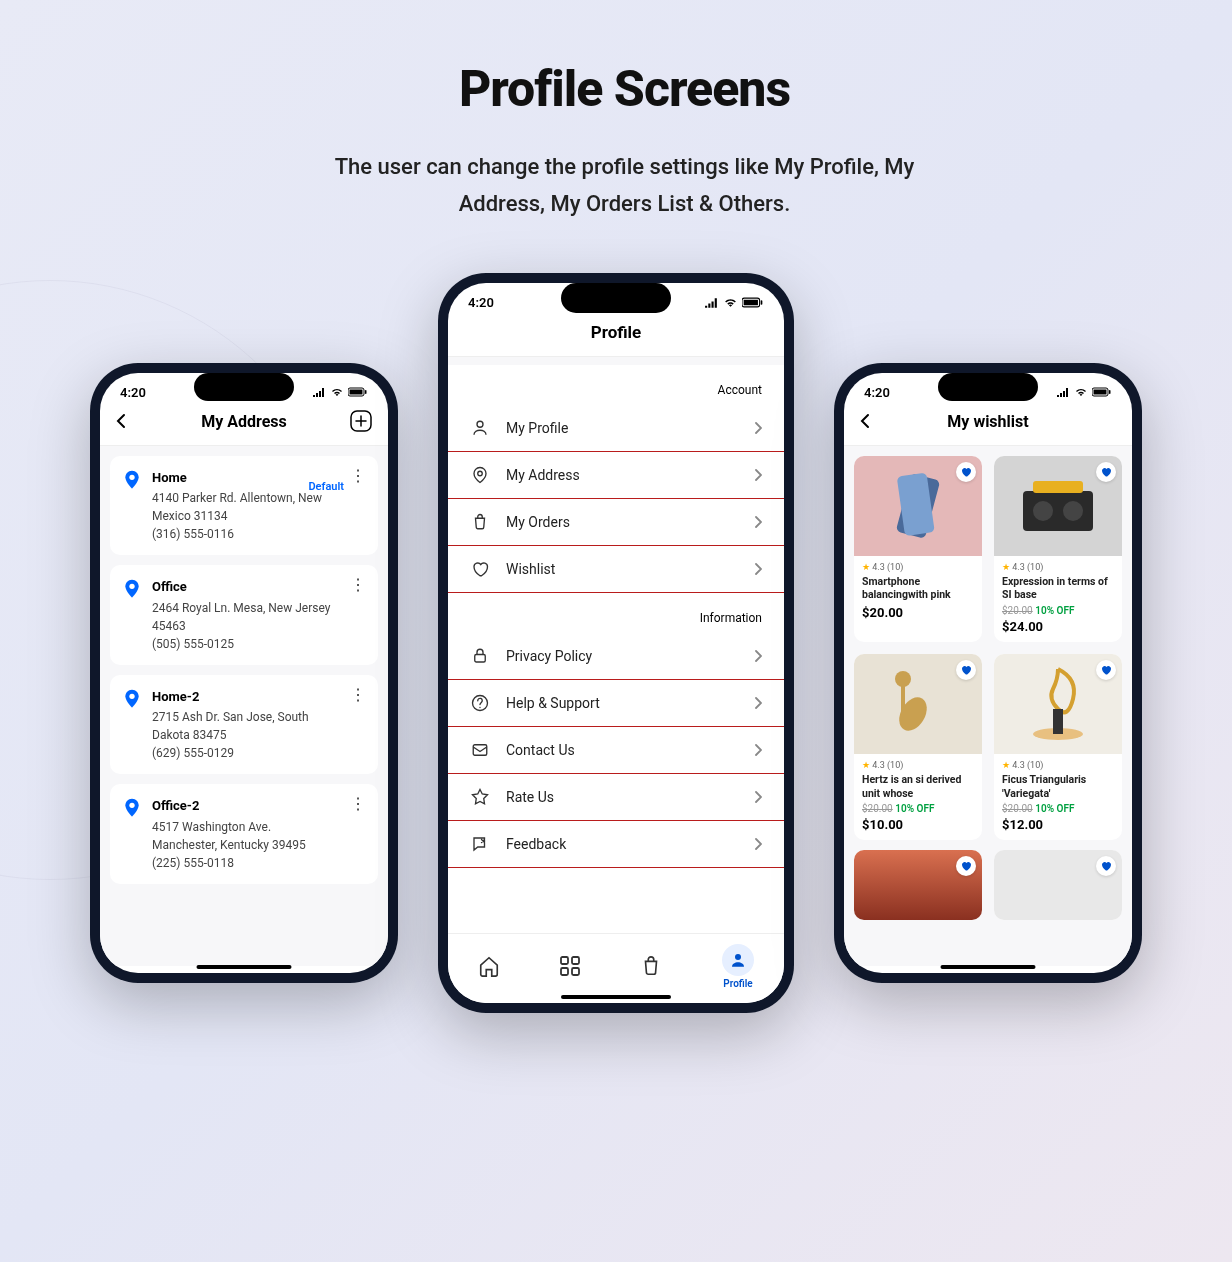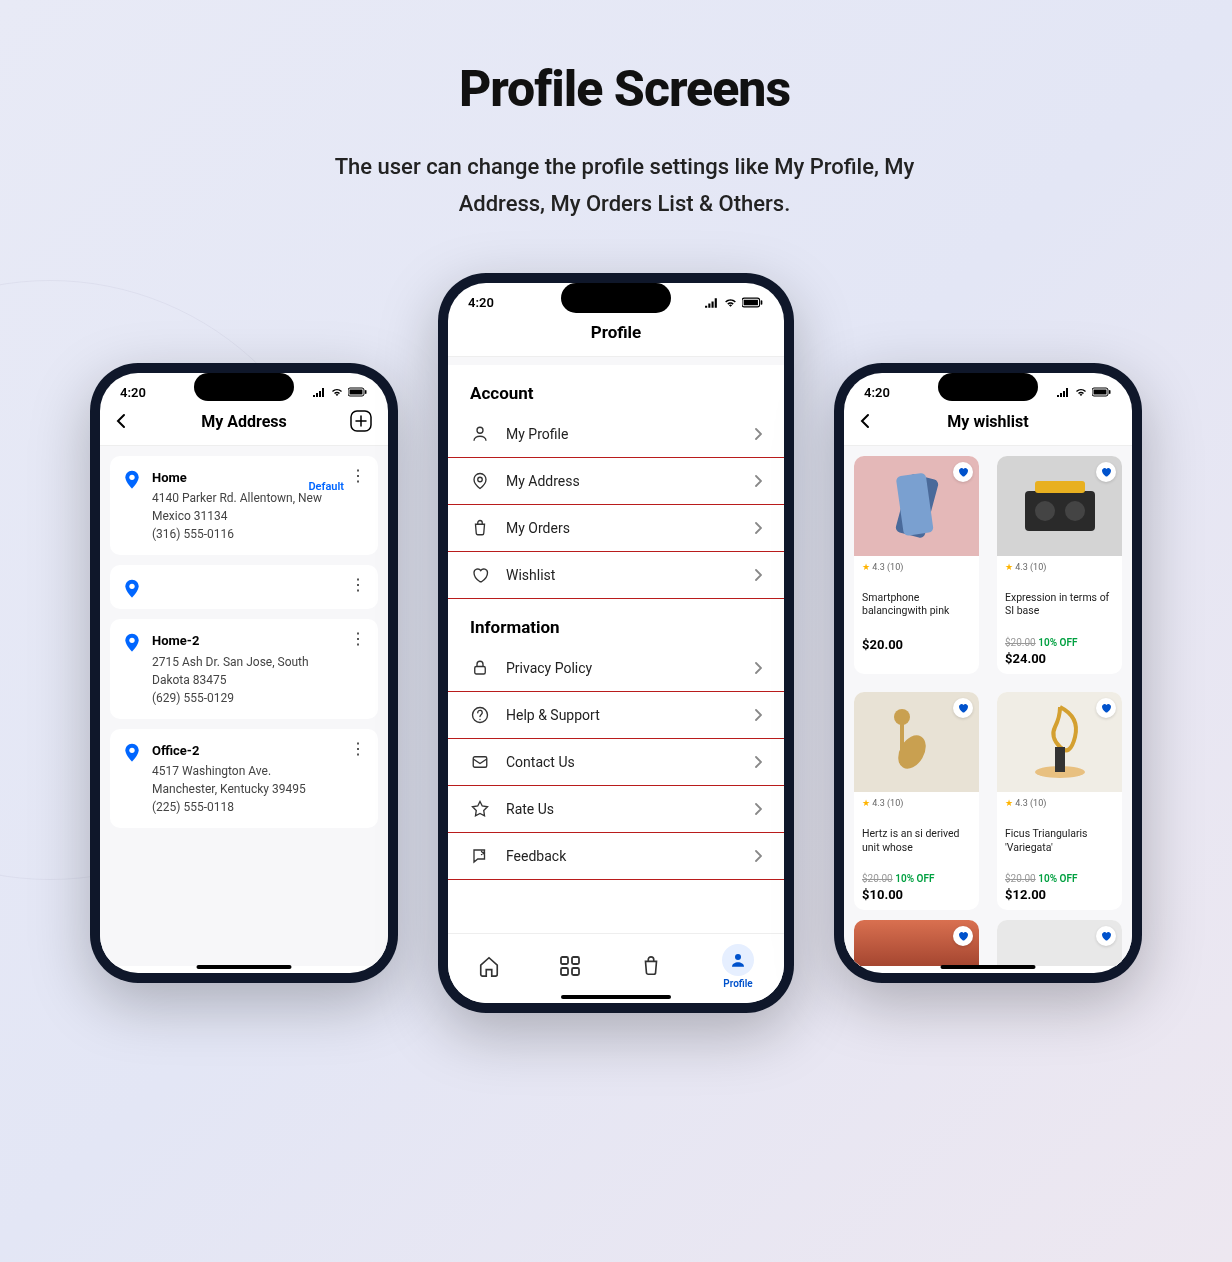--- a/index.html
+++ b/index.html
@@ -97,52 +97,52 @@
 .addr-icon {
   width: 18px; height: 18px; flex-shrink: 0; margin-top: 2px;
 }
 .addr-body { flex: 1; font-size: 12px; line-height: 1.5; }
 .addr-body .name { font-weight: 700; font-size: 13px; margin-bottom: 2px; }
 .addr-body .line { color: #444; }
 .addr-default { color: #0066ff; font-size: 11px; font-weight: 600; position: absolute; right: 34px; top: 24px; }
 .addr-more { position: absolute; right: 12px; top: 10px; font-size: 16px; color: #333; }
 
 
-.section-title { font-size: 17px; font-weight: 700; padding: 18px 22px 8px; }
+.section-title { font-size: 12px; font-weight: 400; padding: 18px 22px 8px; text-align: right; }
 .menu-row {
   display: flex; align-items: center; padding: 14px 22px;
   border-bottom: 1px solid #b91c1c; gap: 16px;
 }
 .menu-row .icon { width: 20px; display: flex; justify-content: center; }
 .menu-row .label { flex: 1; font-size: 14px; color: #222; }
 .menu-row .chev { color: #888; font-size: 16px; }
 .bottom-nav {
   position: absolute; bottom: 0; left: 0; right: 0;
   display: flex; justify-content: space-around; align-items: center;
   padding: 10px 0 14px; background: #fff; border-top: 1px solid #eee;
 }
 .nav-item { display: flex; flex-direction: column; align-items: center; gap: 2px; font-size: 10px; color: #333; }
 .nav-item.active .circ { background: #e6efff; border-radius: 50%; width: 32px; height: 32px; display: flex; align-items: center; justify-content: center; }
 .nav-item.active { color: #0052cc; font-weight: 600; }
 .home-ind { position: absolute; bottom: 4px; left: 50%; transform: translateX(-50%); width: 110px; height: 4px; background: #000; border-radius: 3px; }
 .phone.side .home-ind { width: 95px; }
 
 
-.wish-grid { display: grid; grid-template-columns: 1fr 1fr; gap: 18px; padding: 10px; }
+.wish-grid { display: grid; grid-template-columns: 1fr 1fr; gap: 12px; padding: 10px; }
 .wish-card { background: #fff; border-radius: 10px; overflow: hidden; }
 .wish-img { height: 100px; position: relative; display: flex; align-items: center; justify-content: center; }
 .heart-badge {
   position: absolute; top: 6px; right: 6px; width: 20px; height: 20px;
   background: #fff; border-radius: 50%; display: flex; align-items: center; justify-content: center;
   box-shadow: 0 1px 3px rgba(0,0,0,0.15);
 }
 .wish-info { padding: 6px 8px 8px; font-size: 10px; }
 .rating { color: #666; font-size: 9px; }
 .rating .star { color: #ffb400; }
-.wish-title { font-weight: 400; font-size: 10.5px; line-height: 1.3; margin: 19px 0; color: #222; }
+.wish-title { font-weight: 700; font-size: 10.5px; line-height: 1.3; margin: 3px 0; color: #222; }
 .old-price { text-decoration: line-through; color: #999; font-size: 10px; }
 .discount { color: #00a040; font-weight: 600; font-size: 10px; }
 .price { font-weight: 700; font-size: 13px; margin-top: 3px; }
 
 
 svg { display: block; }
 </style>
 </head>
 <body>
 
@@ -207,20 +207,26 @@
     </div>
     <span class="addr-default">Default</span>
     <span class="addr-more">⋮</span>
   </div>
           <div class="addr-card">
     <div class="addr-icon">
       <svg width="16" height="20" viewBox="0 0 24 28">
                 <path d="M12 0C6 0 2 5 2 10c0 7 10 17 10 17s10-10 10-17c0-5-4-10-10-10z" fill="#0066ff"></path>
                 <circle cx="12" cy="10" r="4" fill="#fff"></circle>
               </svg>
+    </div>
+    <div class="addr-body">
+      <div class="name">Office</div>
+      <div class="line">2464 Royal Ln. Mesa, New Jersey</div>
+      <div class="line">45463</div>
+      <div class="line">(505) 555-0125</div>
     </div>
 
     <span class="addr-more">⋮</span>
   </div>
           <div class="addr-card">
     <div class="addr-icon">
       <svg width="16" height="20" viewBox="0 0 24 28">
                 <path d="M12 0C6 0 2 5 2 10c0 7 10 17 10 17s10-10 10-17c0-5-4-10-10-10z" fill="#0066ff"></path>
                 <circle cx="12" cy="10" r="4" fill="#fff"></circle>
               </svg>

